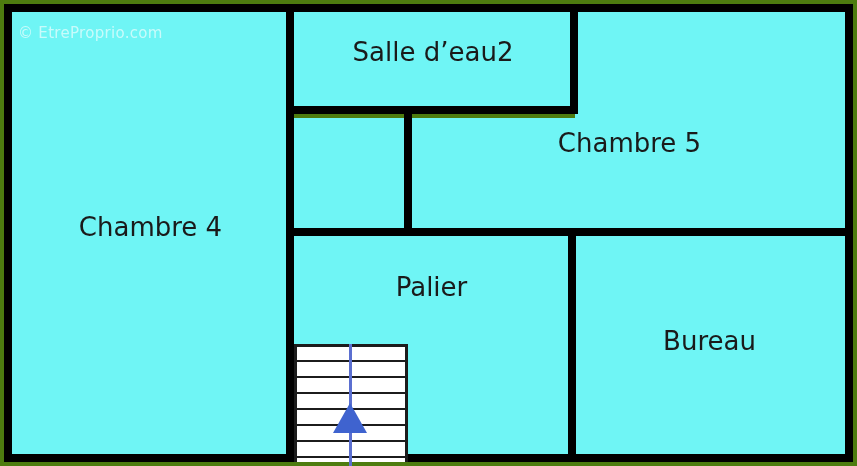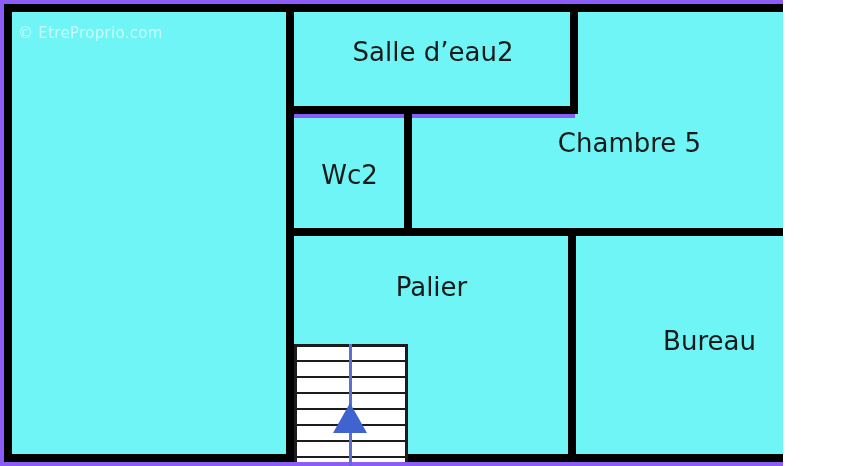--- a/index.html
+++ b/index.html
@@ -2,23 +2,23 @@
 <html><head>
 <meta charset="utf-8">
 <style>
   html, body {
     margin: 0;
     padding: 0;
     background: #ffffff;
   }
   #plan {
     position: relative;
-    width: 783px;
+    width: 857px;
     height: 466px;
-    background: #8b5cf6;
+    background: #4d7c0f;
     overflow: hidden;
     font-family: "DejaVu Sans", sans-serif;
   }
   
   .room {
     position: absolute;
     background: #6ff5f5;
     box-sizing: border-box;
   }
   .room-label {
@@ -112,19 +112,19 @@
     <div class="stair-step" style="top:45px;"></div>
     <div class="stair-step" style="top:61px;"></div>
     <div class="stair-step" style="top:77px;"></div>
     <div class="stair-step" style="top:93px;"></div>
     <div class="stair-step" style="top:109px;"></div>
   </div>
 
   <div class="stair-arrow-line" style="left:349px; top:344px; height:122px;"></div>
   <div class="stair-arrow-head" style="left:333px; top:403px;"></div>
 
+  <div class="room-label" style="left:10px;  top:212px; width:281px;">Chambre 4</div>
   <div class="room-label" style="left:291px; top:37px;  width:284px;text-align:center;">Salle d’eau2</div>
-  <div class="room-label" style="left:291px; top:160px; width:117px;">Wc2</div>
   <div class="room-label" style="left:412px; top:128px; width:435px;">Chambre 5</div>
   <div class="room-label" style="left:291px; top:272px; width:281px;">Palier</div>
   <div class="room-label" style="left:572px; top:326px; width:275px;">Bureau</div>
 
 </div>
 
 </body></html>

